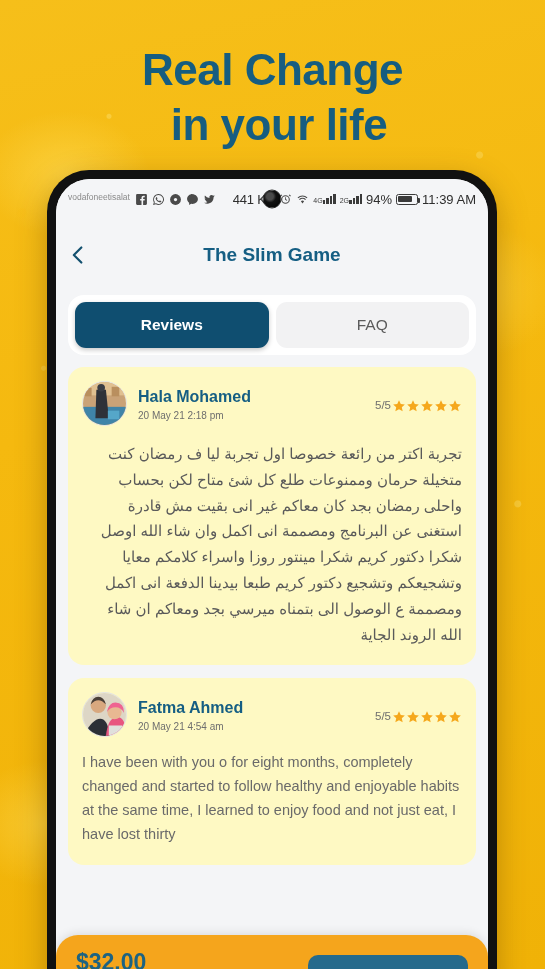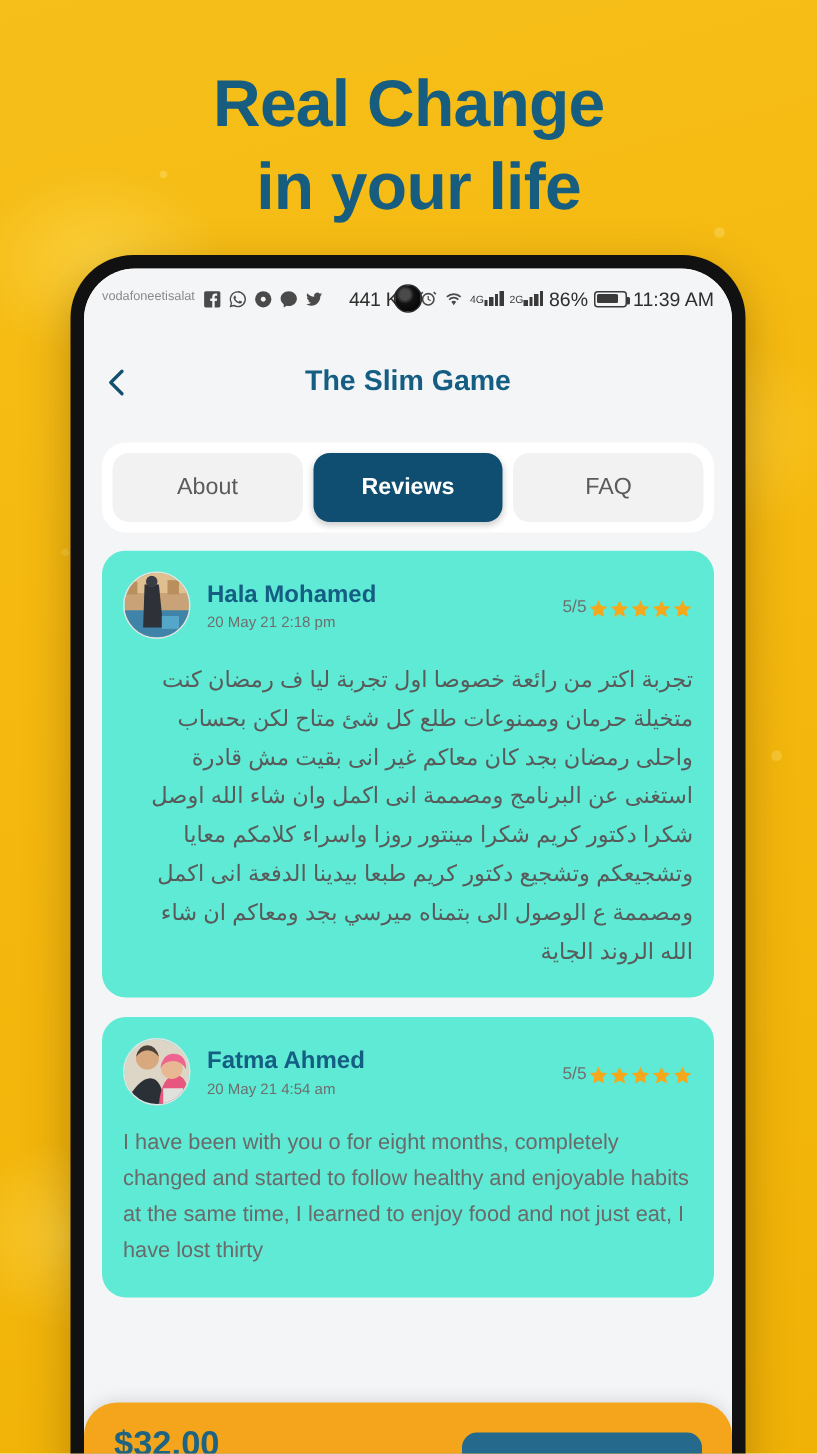--- a/index.html
+++ b/index.html
@@ -173,21 +173,21 @@
   }
 
   
   .reviews {
     margin-top:12px;
     padding:0 12px;
     height:610px;
     overflow:hidden;
   }
   .card {
-    background:#5eead4;
+    background:#fef9c3;
     border-radius:16px;
     padding:14px 14px 18px 14px;
     margin-bottom:13px;
   }
   .card-head { display:flex; align-items:center; }
   .avatar {
     width:45px; height:45px; border-radius:50%;
     flex:0 0 45px;
     overflow:hidden;
     border:1px solid #e3e3e3;
@@ -316,41 +316,40 @@
         </span>
         <span style="display:flex;align-items:flex-end;">
           <span class="gtag">2G</span>
           <span class="sig">
               <i></i>
               <i></i>
               <i></i>
               <i></i>
             </span>
         </span>
-        <span>86%</span>
+        <span>94%</span>
         <span class="batt">
             <i></i>
           </span>
         <span>11:39 AM</span>
       </div>
 
       <div class="punchhole"></div>
     </div>
 
     <div class="appbar">
       <div class="backbtn">
         <svg viewBox="0 0 24 24" fill="none" stroke="#12506f" stroke-width="2.6" stroke-linecap="round" stroke-linejoin="round">
             <polyline points="16 3 7 12 16 21"></polyline>
           </svg>
       </div>
       <div class="apptitle">The Slim Game</div>
     </div>
 
     <div class="tabwrap">
-      <div class="tab">About</div>
       <div class="tab active">Reviews</div>
       <div class="tab">FAQ</div>
     </div>
 
     <div class="reviews">
 
       <div class="card">
         <div class="card-head">
           <div class="avatar">
             <svg viewBox="0 0 45 45" preserveAspectRatio="xMidYMid slice">

